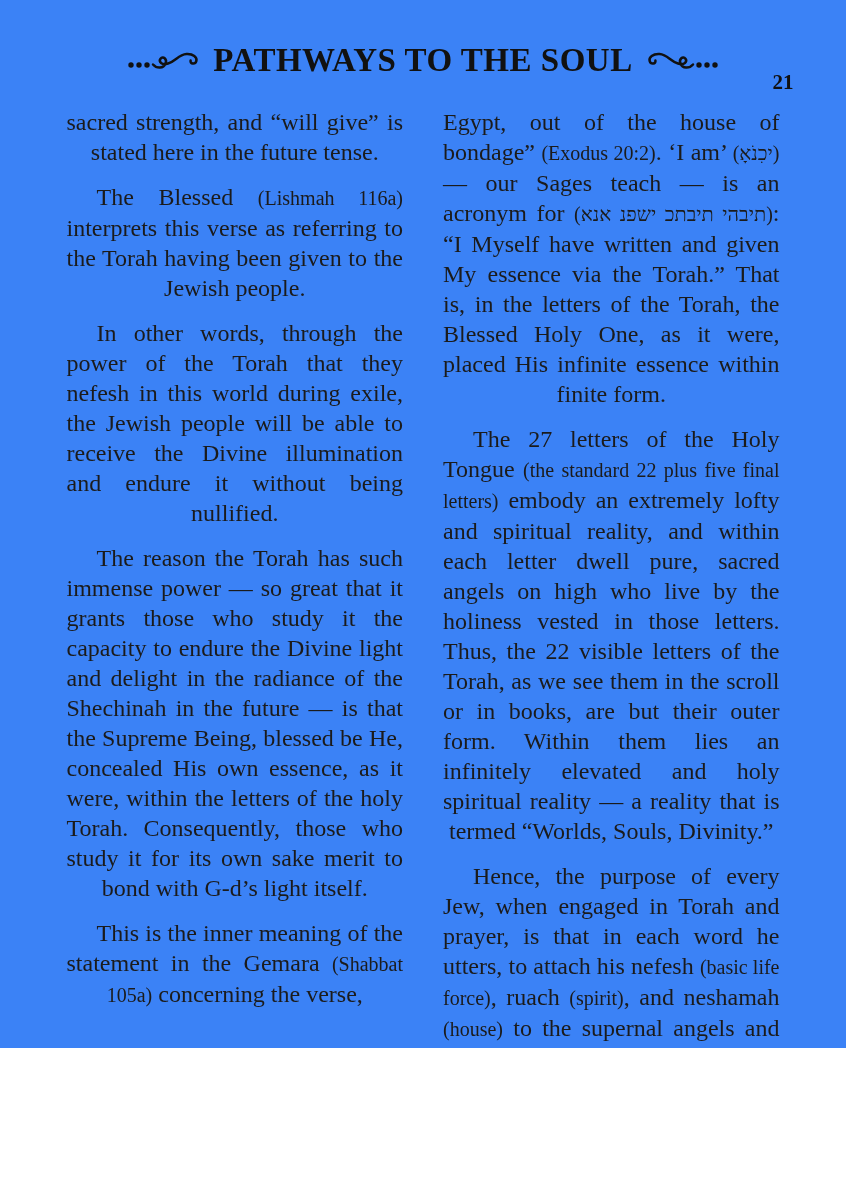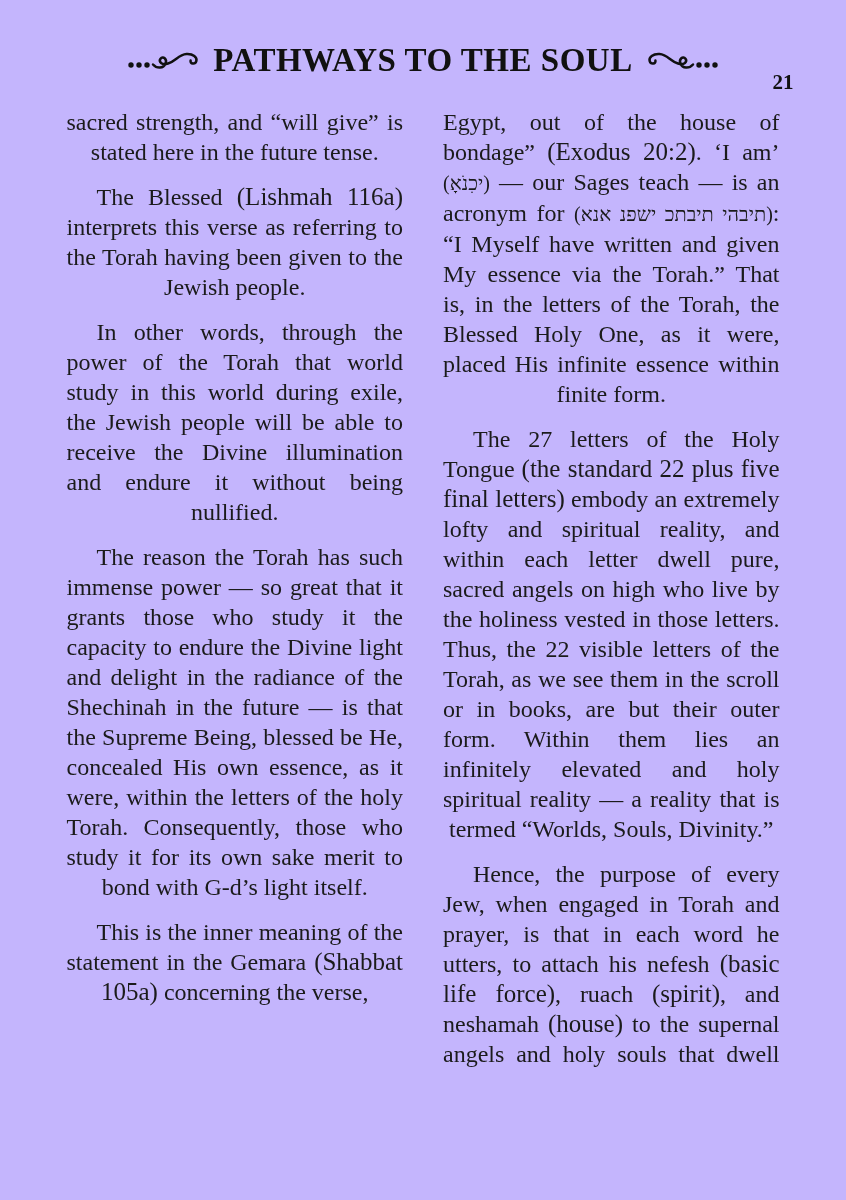--- a/index.html
+++ b/index.html
@@ -1,20 +1,20 @@
 <!DOCTYPE html>
 <html><head>
 <meta charset="utf-8">
 <style>
   html,body { margin:0; padding:0; background:#ffffff; }
   .page {
     position:relative;
-    width:846px; height:1200px;
+    width:846px; height:1048px;
     margin:0 auto;
-    background:#c4b5fd;
+    background:#3b82f6;
     color:#1b1b1b;
     font-family:"Liberation Serif", serif;
     overflow:hidden;
   }
   header { width:713px; margin:0 auto; padding-top:42px; position:relative; text-align:center; }
   .title-row { display:flex; align-items:center; justify-content:center; gap:8px; position:relative; }
   .title-row h1 {
     margin:0; font-size:33px; font-weight:bold; letter-spacing:0.5px;
     white-space:nowrap; color:#111;
   }
@@ -29,21 +29,21 @@
   .col { flex:1 1 0; min-width:0; }
   p.para {
     margin:0 0 15px 0;
     font-size:24px; line-height:30px;
     text-align:justify; text-align-last:center;
     text-indent:30px;
     color:#1b1b1b;
   }
   p.para.noindent { text-indent:0; }
   p.para.cont { text-align-last:justify; }
-  .small { font-size:25px; }
+  .small { font-size:20px; }
   .hebrew {
     font-size:20px;
     unicode-bidi:bidi-override; direction:ltr;
     font-family:"Liberation Serif","DejaVu Sans",serif;
   }
 </style>
 </head>
 <body>
 
 <div class="page">
@@ -71,21 +71,21 @@
         </svg>
       </span>
       <span class="pagenum">21</span>
     </div>
   </header>
 
   <main class="columns">
     <section class="col">
         <p class="para noindent"><span>sacred strength, and “will give” is stated here in the future tense.</span></p>
         <p class="para"><span>The Blessed </span><span class="small">(Lishmah 116a)</span><span> interprets this verse as referring to the Torah having been given to the Jewish people.</span></p>
-        <p class="para"><span>In other words, through the power of the Torah that world study in this world during exile, the Jewish people will be able to receive the Divine illumination and endure it without being nullified.</span></p>
+        <p class="para"><span>In other words, through the power of the Torah that they nefesh in this world during exile, the Jewish people will be able to receive the Divine illumination and endure it without being nullified.</span></p>
         <p class="para"><span>The reason the Torah has such immense power — so great that it grants those who study it the capacity to endure the Divine light and delight in the radiance of the Shechinah in the future — is that the Supreme Being, blessed be He, concealed His own essence, as it were, within the letters of the holy Torah. Consequently, those who study it for its own sake merit to bond with G-d’s light itself.</span></p>
         <p class="para"><span>This is the inner meaning of the statement in the Gemara </span><span class="small">(Shabbat 105a)</span><span> concerning the verse,</span></p>
       </section>
     <section class="col">
         <p class="para noindent"><span>Egypt, out of the house of bondage” </span><span class="small">(Exodus 20:2)</span><span>. ‘I am’ </span><span class="hebrew">(אָנֹכִי)</span><span> — our Sages teach — is an acronym for </span><span class="hebrew">(אנא נפשי כתבית יהבית)</span><span>: “I Myself have written and given My essence via the Torah.” That is, in the letters of the Torah, the Blessed Holy One, as it were, placed His infinite essence within finite form.</span></p>
         <p class="para"><span>The 27 letters of the Holy Tongue </span><span class="small">(the standard 22 plus five final letters)</span><span> embody an extremely lofty and spiritual reality, and within each letter dwell pure, sacred angels on high who live by the holiness vested in those letters. Thus, the 22 visible letters of the Torah, as we see them in the scroll or in books, are but their outer form. Within them lies an infinitely elevated and holy spiritual reality — a reality that is termed “Worlds, Souls, Divinity.”</span></p>
         <p class="para cont"><span>Hence, the purpose of every Jew, when engaged in Torah and prayer, is that in each word he utters, to attach his nefesh </span><span class="small">(basic life force)</span><span>, ruach </span><span class="small">(spirit)</span><span>, and neshamah </span><span class="small">(house)</span><span> to the supernal angels and holy souls that dwell</span></p>
       </section>
   </main>
 </div>

